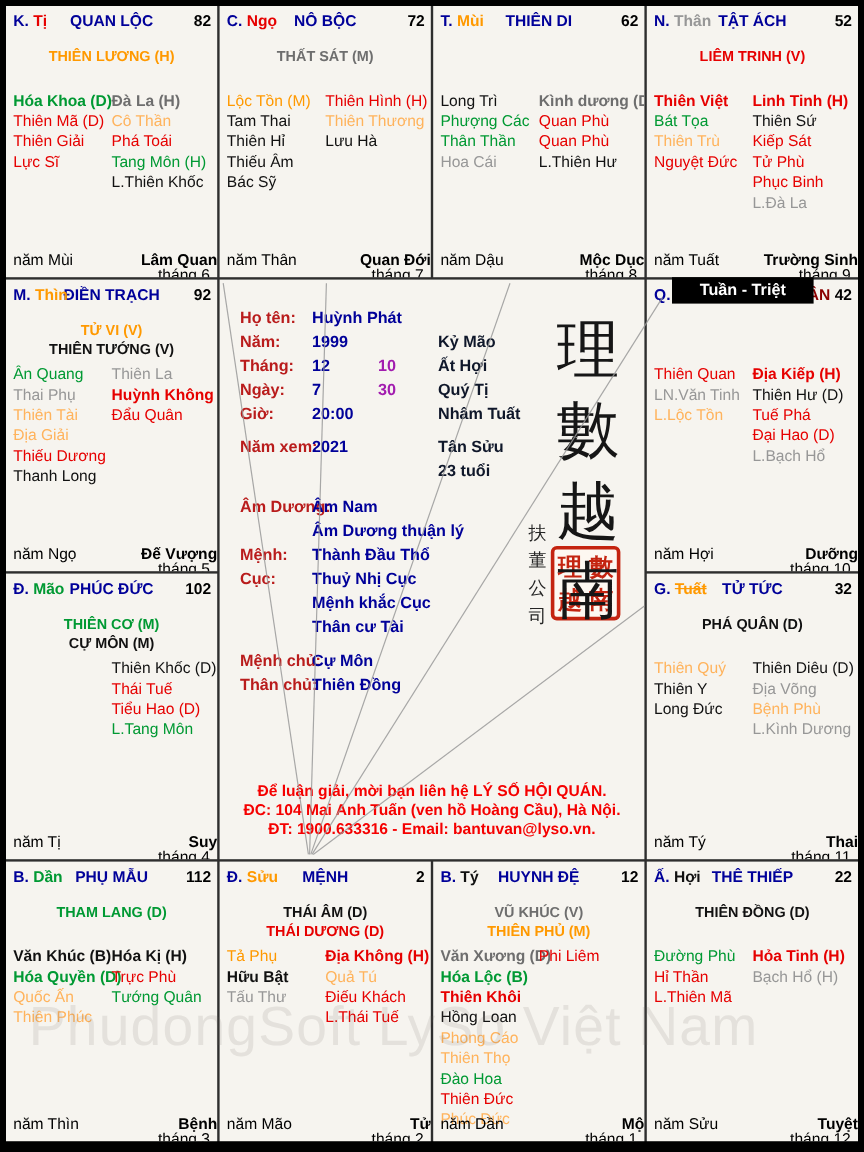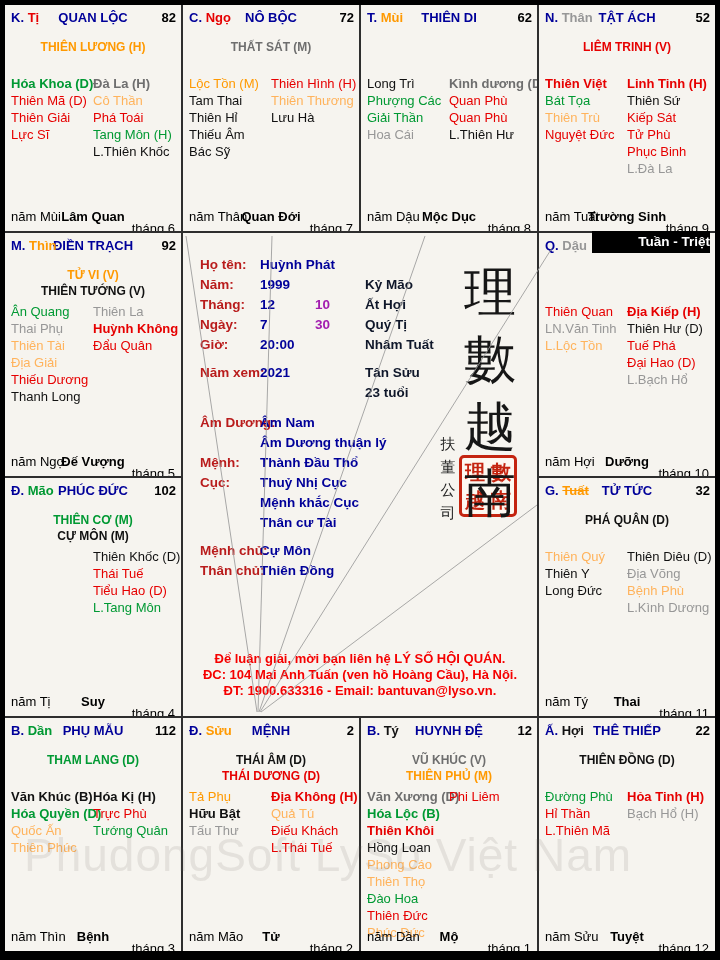--- a/index.html
+++ b/index.html
@@ -17,41 +17,41 @@
 .stem{color:#000099}
 .mains{position:absolute;top:34px;left:0;right:0;text-align:center}
 .main{font-size:12px;font-weight:bold;line-height:16px;white-space:nowrap}
 .col-l{position:absolute;left:6px;top:70px}
 .col-r{position:absolute;left:88px;top:70px}
 .star{font-size:13px;line-height:17px;white-space:nowrap}
 .b{font-weight:bold}
 .strike{text-decoration:line-through}
 .foot{position:absolute;left:0;right:0;bottom:5px;height:17px;font-size:13px;color:#000;white-space:nowrap}
 .fy{position:absolute;left:6px;top:0}
-.fv{display:block;text-align:center;font-weight:bold}
+.fv{display:block;text-align:right;font-weight:bold}
 .fm{position:absolute;right:6px;top:12px}.c-red{color:#e60000}.c-orange{color:#ff9900}.c-lorange{color:#ffb35c}
 .c-green{color:#009933}.c-gray{color:#979797}.c-dgray{color:#6e6e6e}.c-black{color:#111}
 .c-maroon{color:#8b0000}
 
 .info{position:absolute;left:17px;top:24px}
 .irow{height:20px;font-size:13.5px;font-weight:bold;white-space:nowrap}
 .irow.gap-s{margin-top:8px}
 .irow.gap-m{margin-top:10px}
 .il{display:inline-block;vertical-align:top;width:60px;color:#b91c1c}
 .iv{display:inline-block;vertical-align:top;width:55px;color:#000099}
 .iv2{display:inline-block;vertical-align:top;width:50px;color:#a21caf}
 .icc{display:inline-block;vertical-align:top;color:#0f172a}
 .contact{position:absolute;left:0;right:0;top:418px;text-align:center;color:#f50000;font-weight:bold;font-size:13px;line-height:16px;white-space:nowrap}
 
 .cal{position:absolute;left:277px;top:28px;width:60px;z-index:2}
 .cal-char{height:67px;font-size:52px;line-height:62px;text-align:center;color:#161616;font-family:"DejaVu Serif","Liberation Serif",serif}
 .cal-small{position:absolute;left:254px;top:200px;width:22px;text-align:center;font-size:15px;line-height:23px;color:#242424;font-family:"DejaVu Serif","Liberation Serif",serif;z-index:2}
 .seal{position:absolute;left:276px;top:222px;width:58px;height:62px;border:3px solid #c42410;border-radius:5px;background:rgba(253,247,241,.92);display:grid;grid-template-columns:1fr 1fr;align-items:center;justify-items:center;color:#c42410;font-size:20px;font-weight:bold;font-family:"DejaVu Serif","Liberation Serif",serif;z-index:1}
 
-.badge{position:absolute;left:592px;top:231px;width:118px;height:22px;background:#000;color:#fff;font-weight:bold;font-size:13.5px;line-height:22px;text-align:right;z-index:6}
+.badge{position:absolute;left:560px;top:231px;width:118px;height:22px;background:#000;color:#fff;font-weight:bold;font-size:13.5px;line-height:22px;text-align:center;z-index:6}
 .lines{position:absolute;left:0;top:0;z-index:4;pointer-events:none}
 .watermark{position:absolute;left:24px;top:828px;width:690px;font-size:46px;font-weight:normal;letter-spacing:1px;color:rgba(110,104,92,.13);white-space:nowrap;z-index:5;pointer-events:none}
 </style>
 </head>
 <body>
 
 <div class="page">
   <div class="board"></div>
 
   <div class="cell" style="left:5px;top:5px;width:176px;height:226px">
@@ -111,21 +111,21 @@
     </div>
   <div class="cell" style="left:361px;top:5px;width:176px;height:226px">
       <div class="hdr">
         <span class="hdr-palace">THIÊN DI</span>
         <span class="hdr-left"><span class="stem">T.</span> <span class="c-orange">Mùi</span></span>
         <span class="hdr-right"><span>62</span></span>
       </div>
       <div class="col-l">
         <div class="star c-black">Long Trì</div>
         <div class="star c-green">Phượng Các</div>
-        <div class="star c-green">Giải Thần</div>
+        <div class="star c-green">Thân Thần</div>
         <div class="star c-gray">Hoa Cái</div>
       </div>
       <div class="col-r">
         <div class="star c-dgray b">Kình dương (D)</div>
         <div class="star c-red">Quan Phù</div>
         <div class="star c-red">Quan Phù</div>
         <div class="star c-black">L.Thiên Hư</div>
       </div>
       <div class="foot">
         <span class="fv">Mộc Dục</span>

